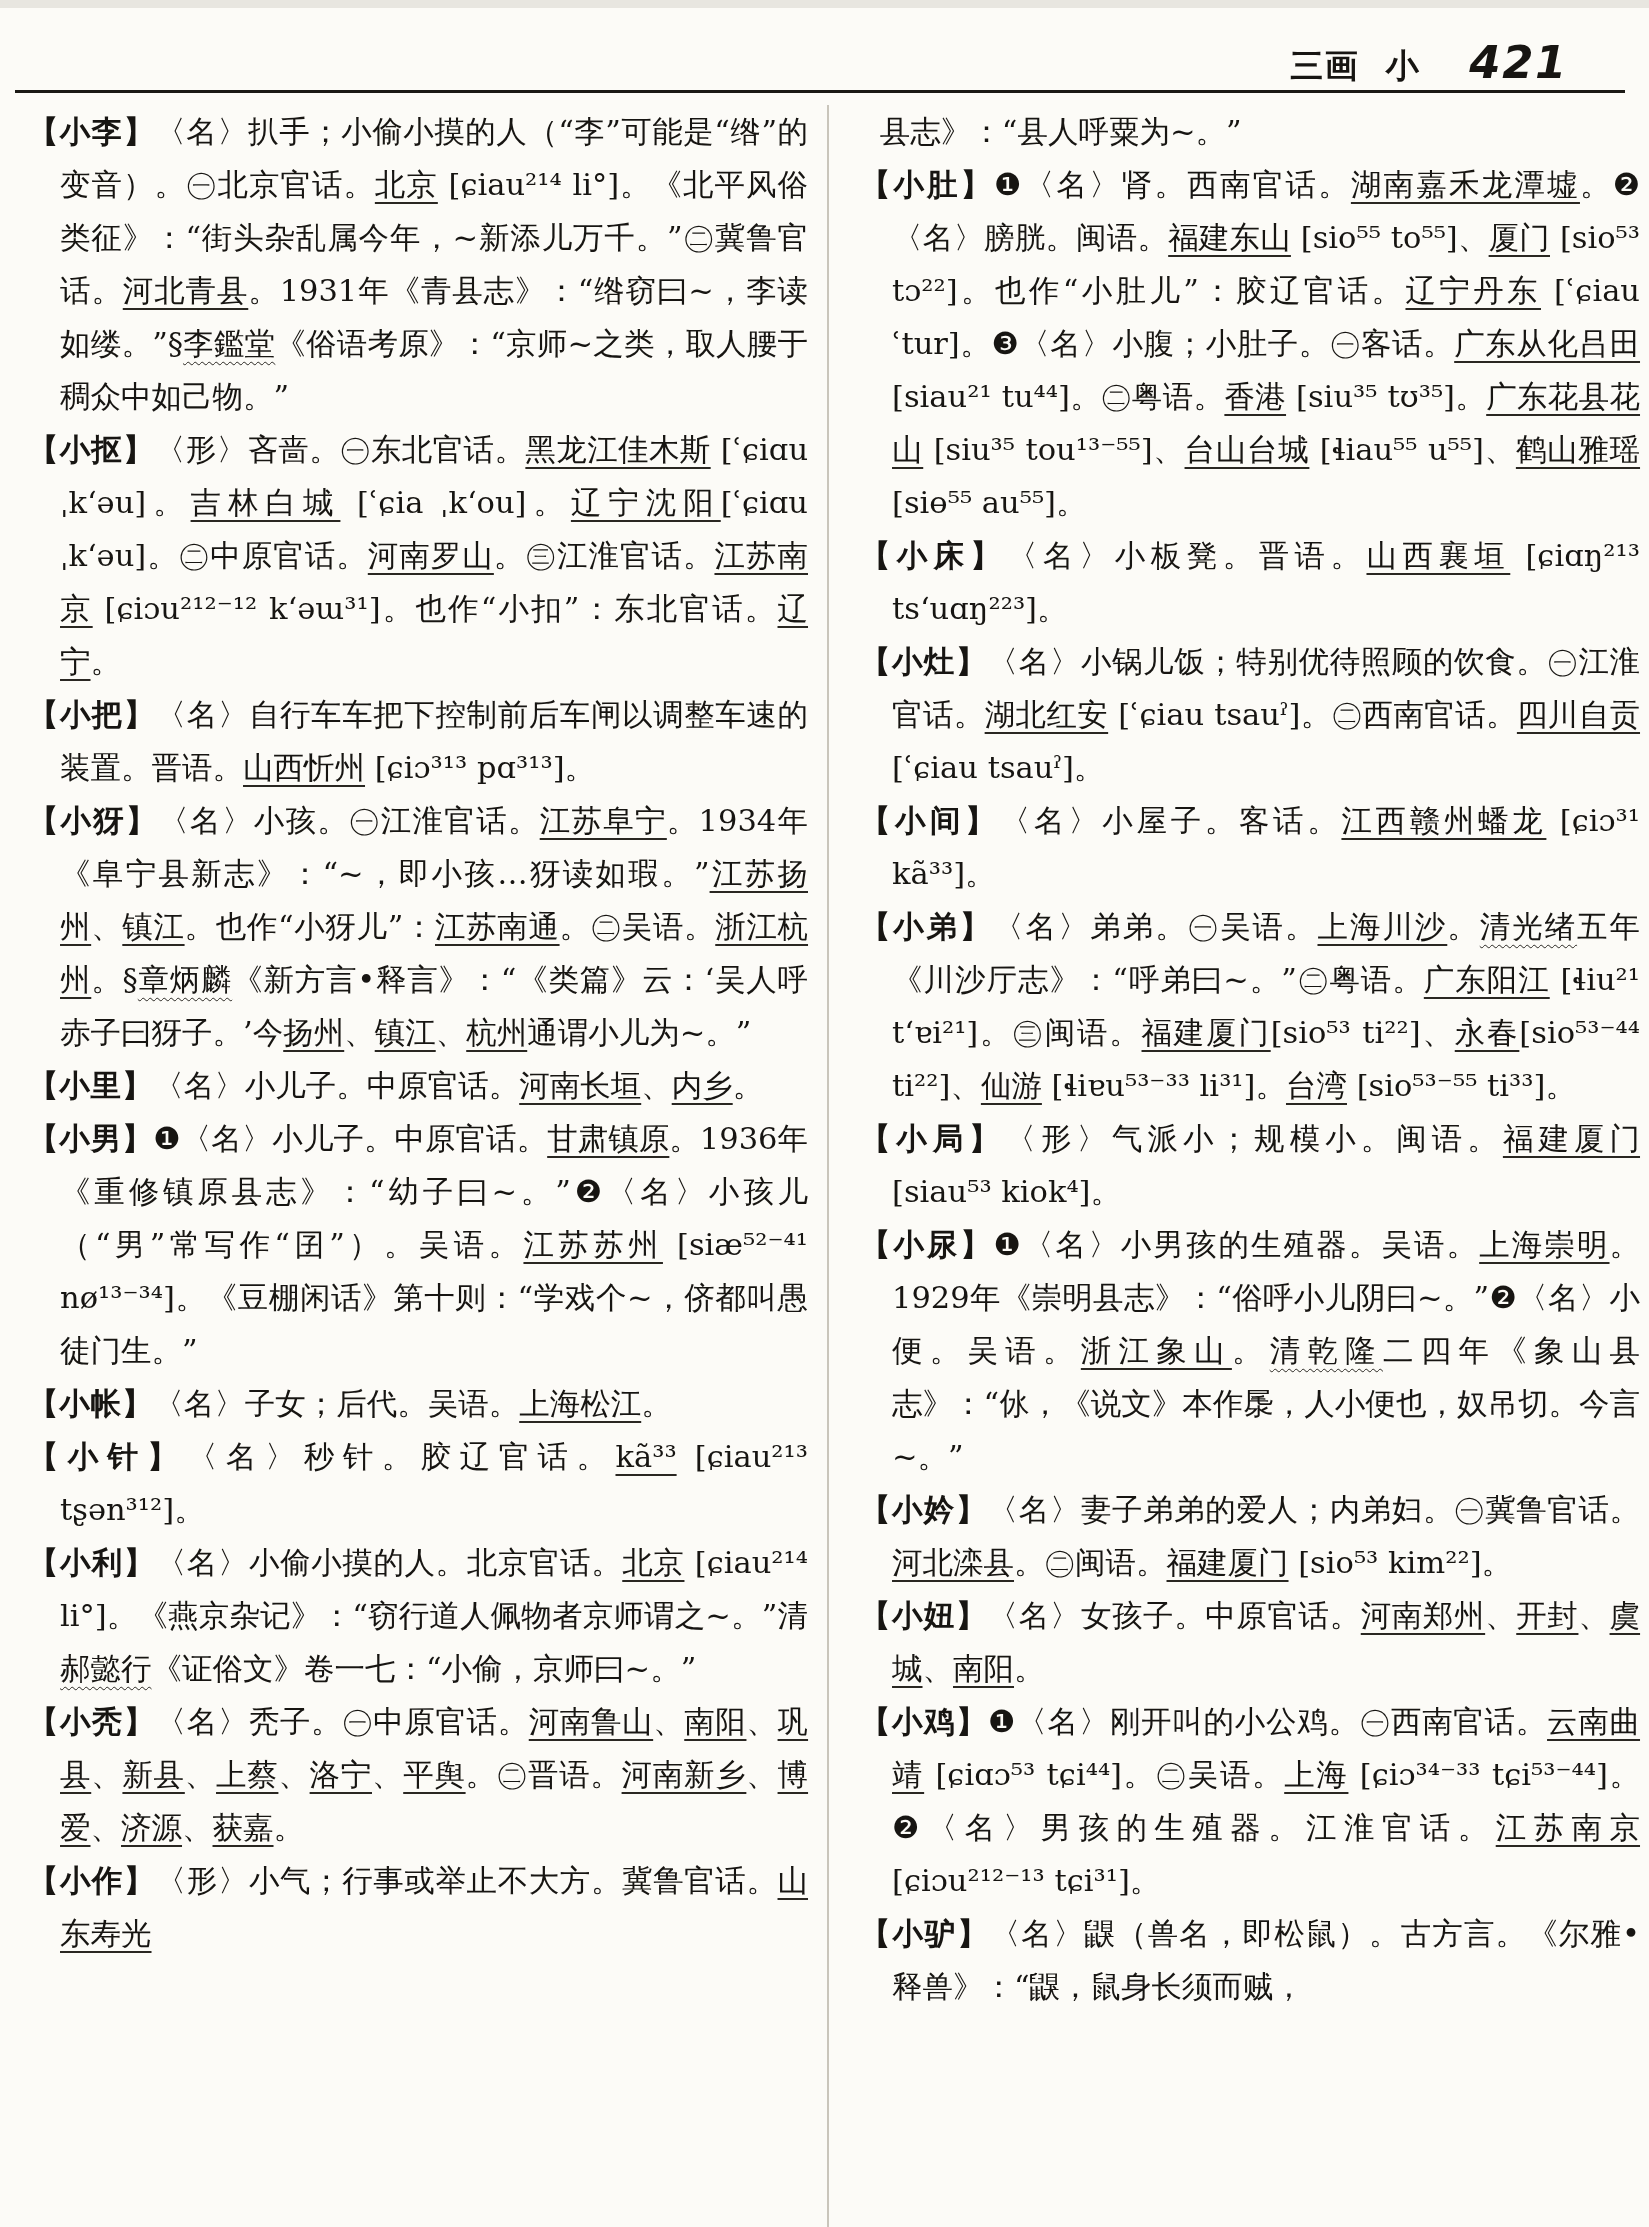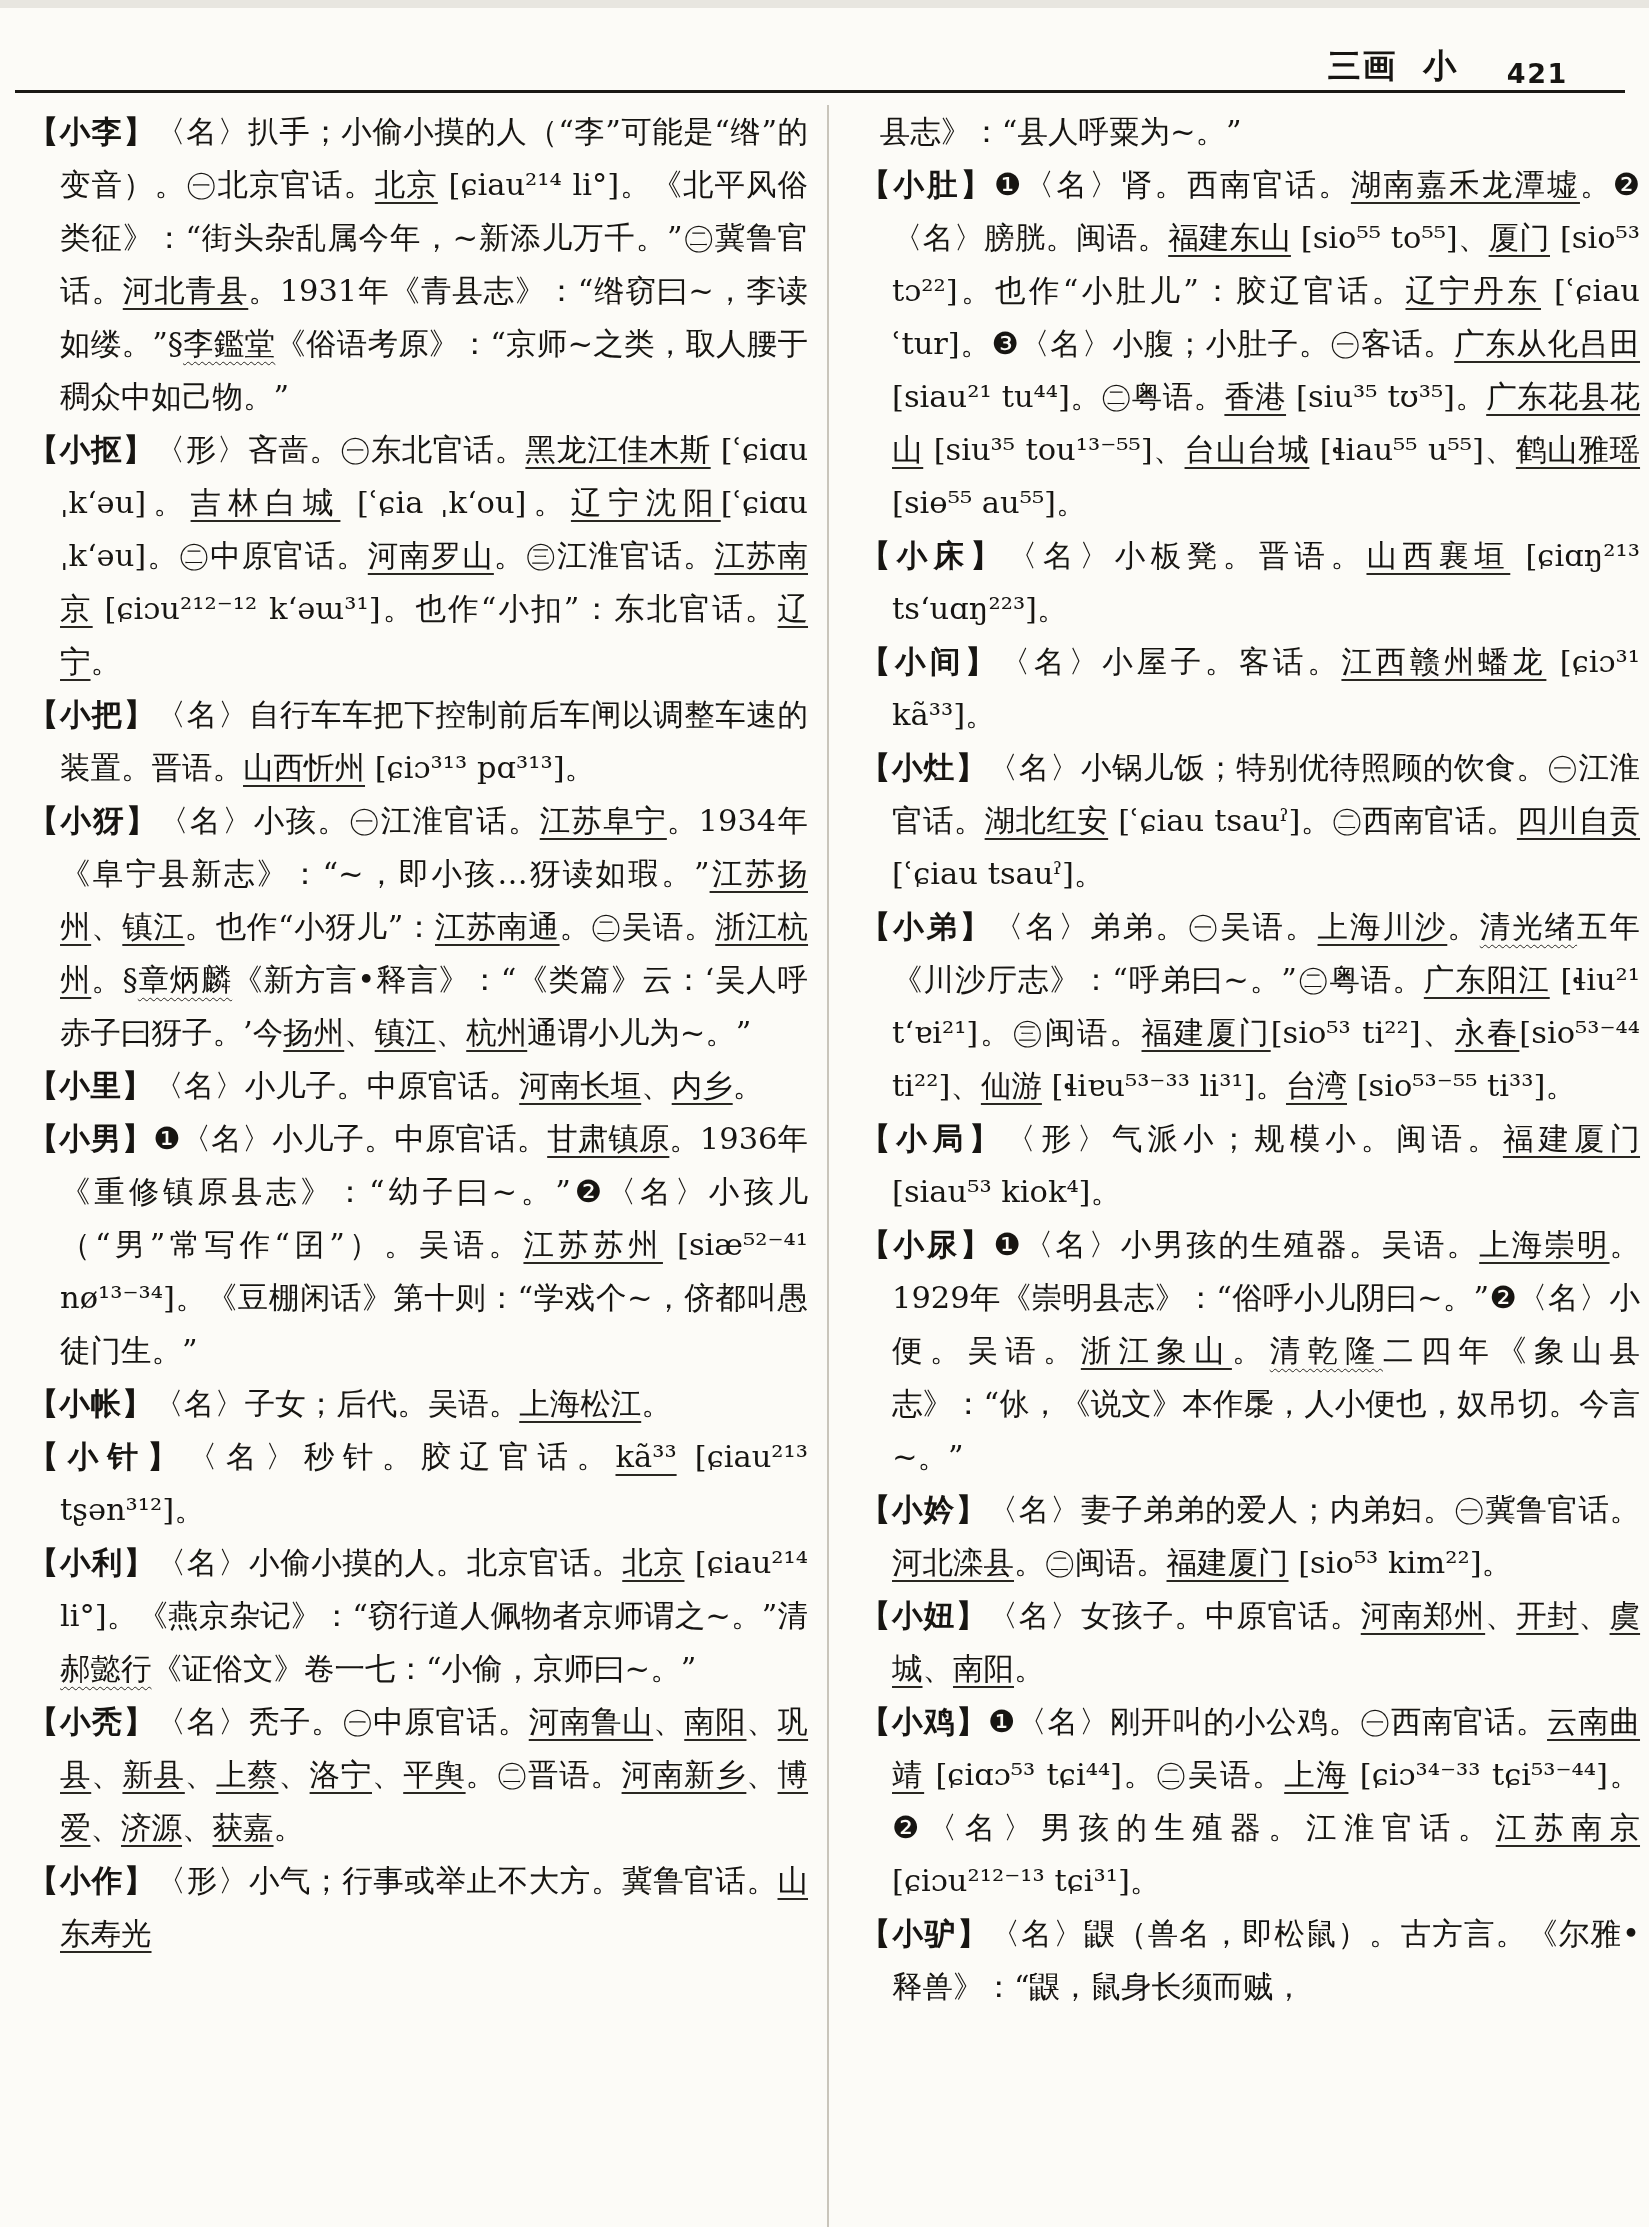--- a/index.html
+++ b/index.html
@@ -13,22 +13,22 @@
     overflow:hidden;
   }
   
   #hdr{
     position:absolute;top:6.6px;left:0;width:1617px;height:74px;
     display:flex;align-items:flex-end;justify-content:flex-end;
     font-size:33px;letter-spacing:1.6px;
   }
   #hdr .sect{margin-right:49px;font-weight:600;}
   #hdr .pageno{
-    margin-right:49px;font-weight:bold;
-    font-family:"DejaVu Sans","Liberation Sans",sans-serif;font-size:27px;
+    margin-right:49px;font-style:italic;font-weight:bold;
+    font-family:"DejaVu Sans","Liberation Sans",sans-serif;font-size:45px;
   }
   #hrule{
     position:absolute;top:82px;left:15px;width:1610px;height:3.3px;
     background:#1b1915;
   }
   #vdivider{
     position:absolute;top:97px;left:827px;width:1.6px;bottom:6.6px;
     background:#c9c5bb;
   }
   
@@ -83,22 +83,22 @@
       <p class="entry"><span class="hw">【小帐】</span><span>〈名〉子女；后代。吴语。</span><span class="pn">上海松江</span><span>。</span></p>
       <p class="entry"><span class="hw">【小针】</span><span>〈名〉秒针。胶辽官话。</span><span class="pn">kã³³</span><span> [ɕiau²¹³ tʂən³¹²]。</span></p>
       <p class="entry"><span class="hw">【小利】</span><span>〈名〉小偷小摸的人。北京官话。</span><span class="pn">北京</span><span> [ɕiau²¹⁴ li°]。《燕京杂记》：“窃行道人佩物者京师谓之~。”清</span><span class="pn wavy">郝懿行</span><span>《证俗文》卷一七：“小偷，京师曰~。”</span></p>
       <p class="entry"><span class="hw">【小秃】</span><span>〈名〉秃子。㊀中原官话。</span><span class="pn">河南鲁山</span><span>、</span><span class="pn">南阳</span><span>、</span><span class="pn">巩县</span><span>、</span><span class="pn">新县</span><span>、</span><span class="pn">上蔡</span><span>、</span><span class="pn">洛宁</span><span>、</span><span class="pn">平舆</span><span>。㊁晋语。</span><span class="pn">河南新乡</span><span>、</span><span class="pn">博爱</span><span>、</span><span class="pn">济源</span><span>、</span><span class="pn">获嘉</span><span>。</span></p>
       <p class="entry"><span class="hw">【小作】</span><span>〈形〉小气；行事或举止不大方。冀鲁官话。</span><span class="pn">山东寿光</span></p>
     </div>
   <div class="col" id="col-right">
       <p class="entry cont"><span>县志》：“县人呼粟为~。”</span></p>
       <p class="entry"><span class="hw">【小肚】</span><span>❶〈名〉肾。西南官话。</span><span class="pn">湖南嘉禾龙潭墟</span><span>。❷〈名〉膀胱。闽语。</span><span class="pn">福建东山</span><span> [sio⁵⁵ to⁵⁵]、</span><span class="pn">厦门</span><span> [sio⁵³ tɔ²²]。也作“小肚儿”：胶辽官话。</span><span class="pn">辽宁丹东</span><span> [ʿɕiau ʿtur]。❸〈名〉小腹；小肚子。㊀客话。</span><span class="pn">广东从化吕田</span><span> [siau²¹ tu⁴⁴]。㊁粤语。</span><span class="pn">香港</span><span> [siu³⁵ tʊ³⁵]。</span><span class="pn">广东花县花山</span><span> [siu³⁵ tou¹³⁻⁵⁵]、</span><span class="pn">台山台城</span><span> [ɬiau⁵⁵ u⁵⁵]、</span><span class="pn">鹤山雅瑶</span><span> [siɵ⁵⁵ au⁵⁵]。</span></p>
       <p class="entry"><span class="hw">【小床】</span><span>〈名〉小板凳。晋语。</span><span class="pn">山西襄垣</span><span> [ɕiɑŋ²¹³ ts‘uɑŋ²²³]。</span></p>
+      <p class="entry"><span class="hw">【小灶】</span><span>〈名〉小锅儿饭；特别优待照顾的饮食。㊀江淮官话。</span><span class="pn">湖北红安</span><span> [ʿɕiau tsauˀ]。㊁西南官话。</span><span class="pn">四川自贡</span><span> [ʿɕiau tsauˀ]。</span></p>
       <p class="entry"><span class="hw">【小间】</span><span>〈名〉小屋子。客话。</span><span class="pn">江西赣州蟠龙</span><span> [ɕiɔ³¹ kã³³]。</span></p>
-      <p class="entry"><span class="hw">【小灶】</span><span>〈名〉小锅儿饭；特别优待照顾的饮食。㊀江淮官话。</span><span class="pn">湖北红安</span><span> [ʿɕiau tsauˀ]。㊁西南官话。</span><span class="pn">四川自贡</span><span> [ʿɕiau tsauˀ]。</span></p>
       <p class="entry"><span class="hw">【小弟】</span><span>〈名〉弟弟。㊀吴语。</span><span class="pn">上海川沙</span><span>。</span><span class="pn wavy">清光绪</span><span>五年《川沙厅志》：“呼弟曰~。”㊁粤语。</span><span class="pn">广东阳江</span><span> [ɬiu²¹ t‘ɐi²¹]。㊂闽语。</span><span class="pn">福建厦门</span><span>[sio⁵³ ti²²]、</span><span class="pn">永春</span><span>[sio⁵³⁻⁴⁴ ti²²]、</span><span class="pn">仙游</span><span> [ɬiɐu⁵³⁻³³ li³¹]。</span><span class="pn">台湾</span><span> [sio⁵³⁻⁵⁵ ti³³]。</span></p>
       <p class="entry"><span class="hw">【小局】</span><span>〈形〉气派小；规模小。闽语。</span><span class="pn">福建厦门</span><span> [siau⁵³ kiok⁴]。</span></p>
       <p class="entry"><span class="hw">【小尿】</span><span>❶〈名〉小男孩的生殖器。吴语。</span><span class="pn">上海崇明</span><span>。1929年《崇明县志》：“俗呼小儿阴曰~。”❷〈名〉小便。吴语。</span><span class="pn">浙江象山</span><span>。</span><span class="pn wavy">清乾隆</span><span>二四年《象山县志》：“㲻，《说文》本作㞙，人小便也，奴吊切。今言~。”</span></p>
       <p class="entry"><span class="hw">【小妗】</span><span>〈名〉妻子弟弟的爱人；内弟妇。㊀冀鲁官话。</span><span class="pn">河北滦县</span><span>。㊁闽语。</span><span class="pn">福建厦门</span><span> [sio⁵³ kim²²]。</span></p>
       <p class="entry"><span class="hw">【小妞】</span><span>〈名〉女孩子。中原官话。</span><span class="pn">河南郑州</span><span>、</span><span class="pn">开封</span><span>、</span><span class="pn">虞城</span><span>、</span><span class="pn">南阳</span><span>。</span></p>
       <p class="entry"><span class="hw">【小鸡】</span><span>❶〈名〉刚开叫的小公鸡。㊀西南官话。</span><span class="pn">云南曲靖</span><span> [ɕiɑɔ⁵³ tɕi⁴⁴]。㊁吴语。</span><span class="pn">上海</span><span> [ɕiɔ³⁴⁻³³ tɕi⁵³⁻⁴⁴]。❷〈名〉男孩的生殖器。江淮官话。</span><span class="pn">江苏南京</span><span> [ɕiɔu²¹²⁻¹³ tɕi³¹]。</span></p>
       <p class="entry"><span class="hw">【小驴】</span><span>〈名〉鼳（兽名，即松鼠）。古方言。《尔雅•释兽》：“鼳，鼠身长须而贼，</span></p>
     </div>
 </div>
 

